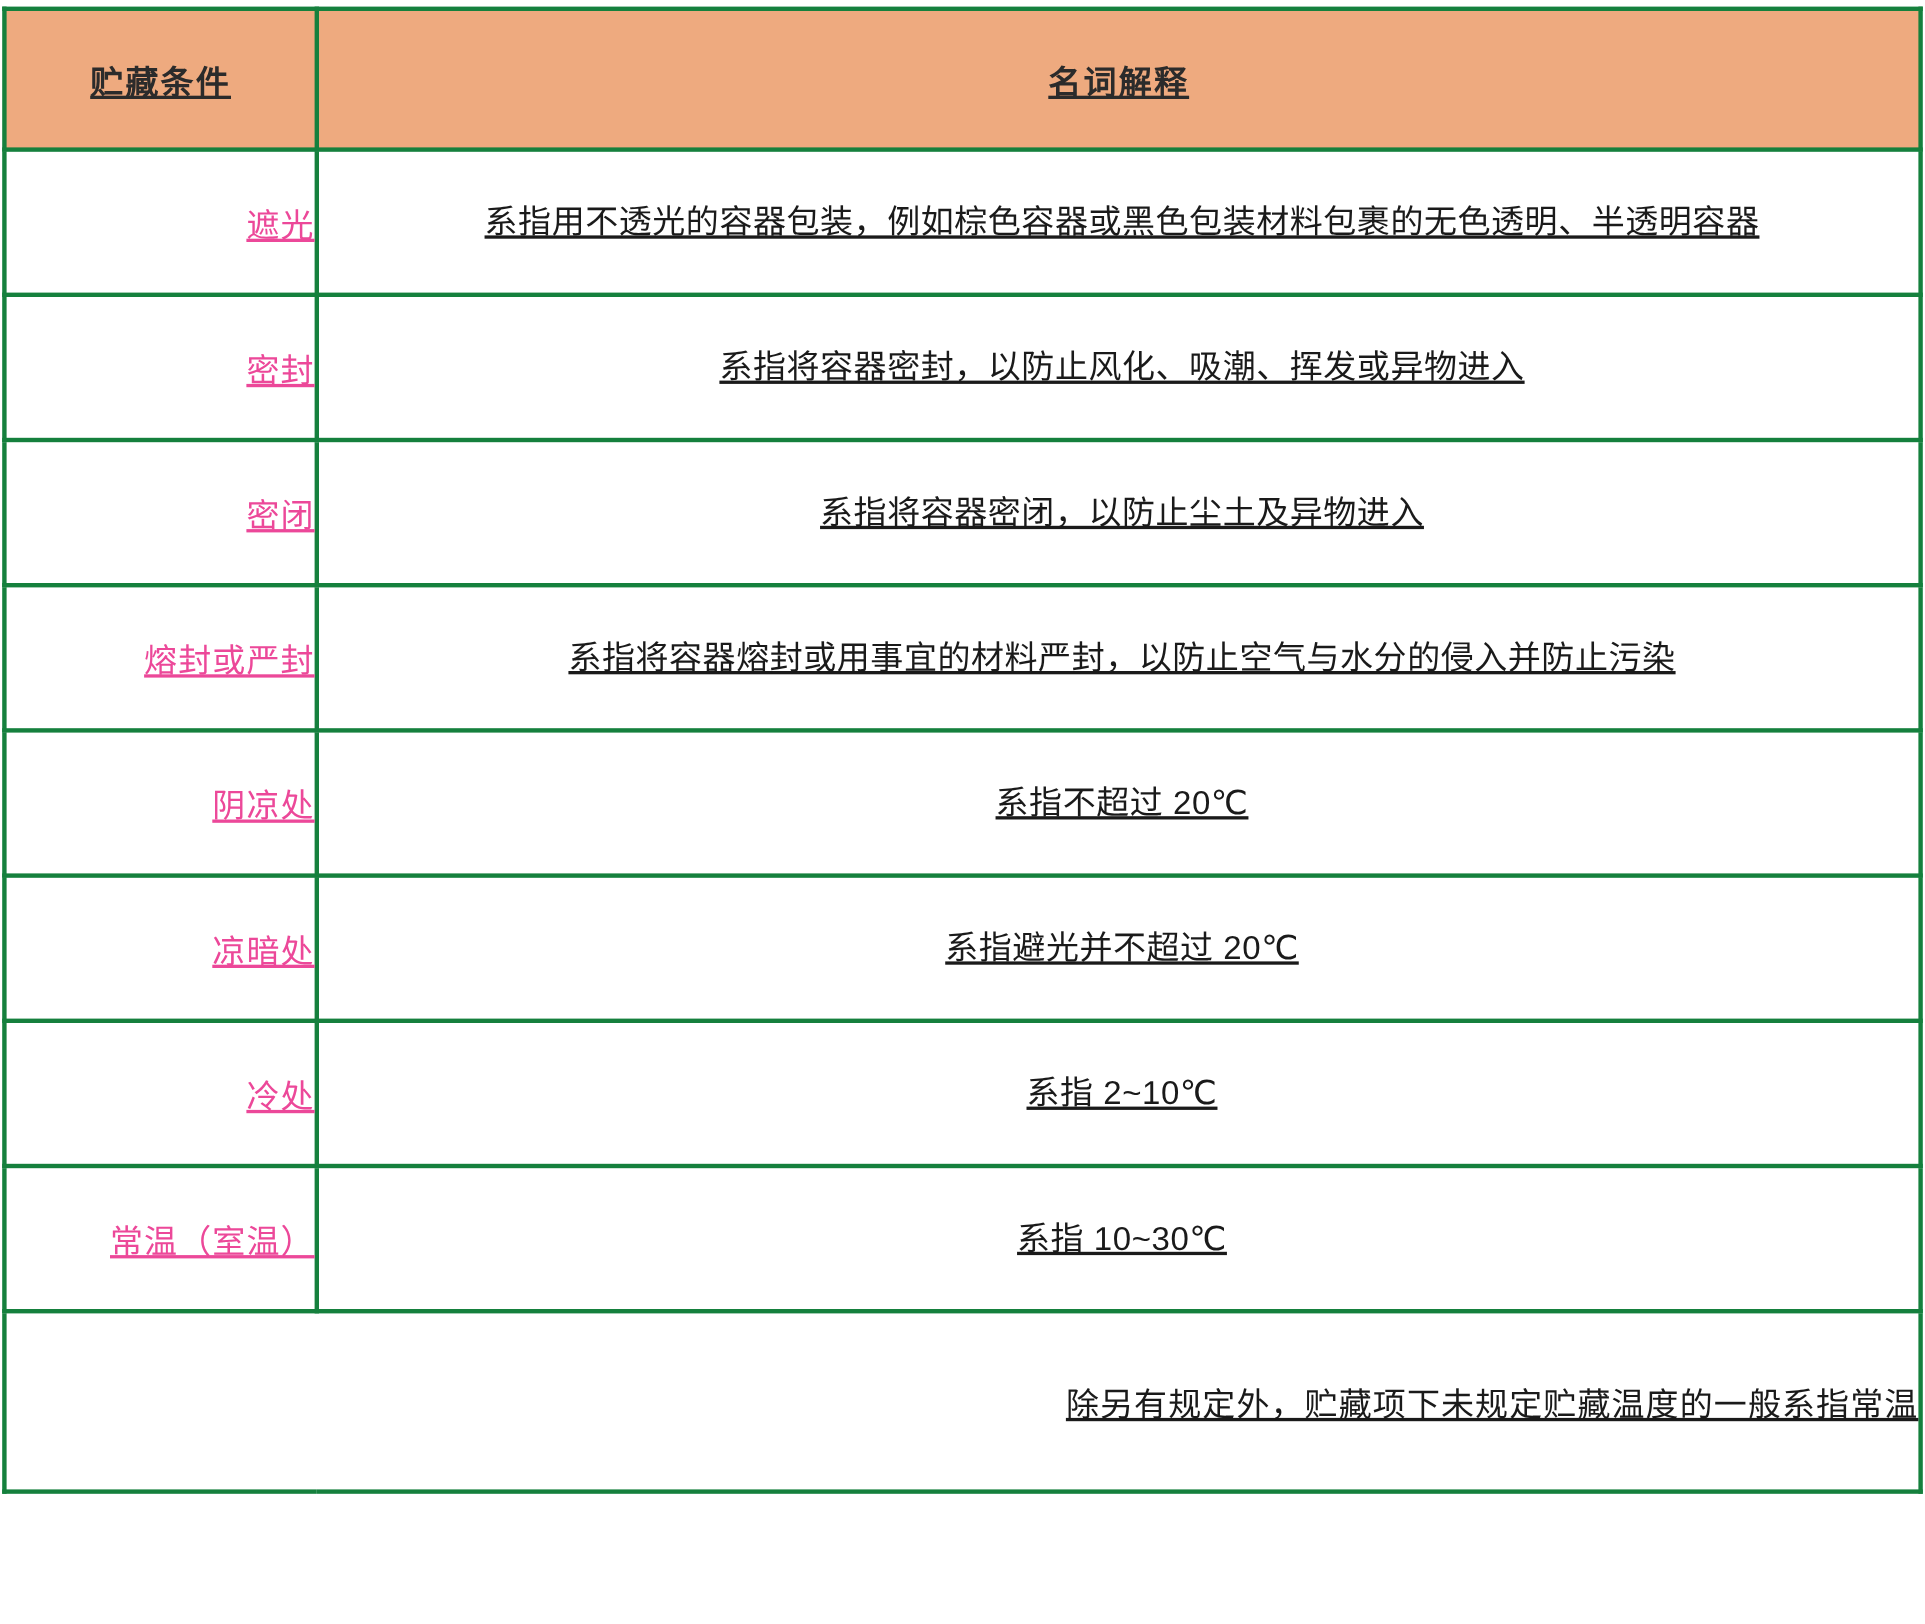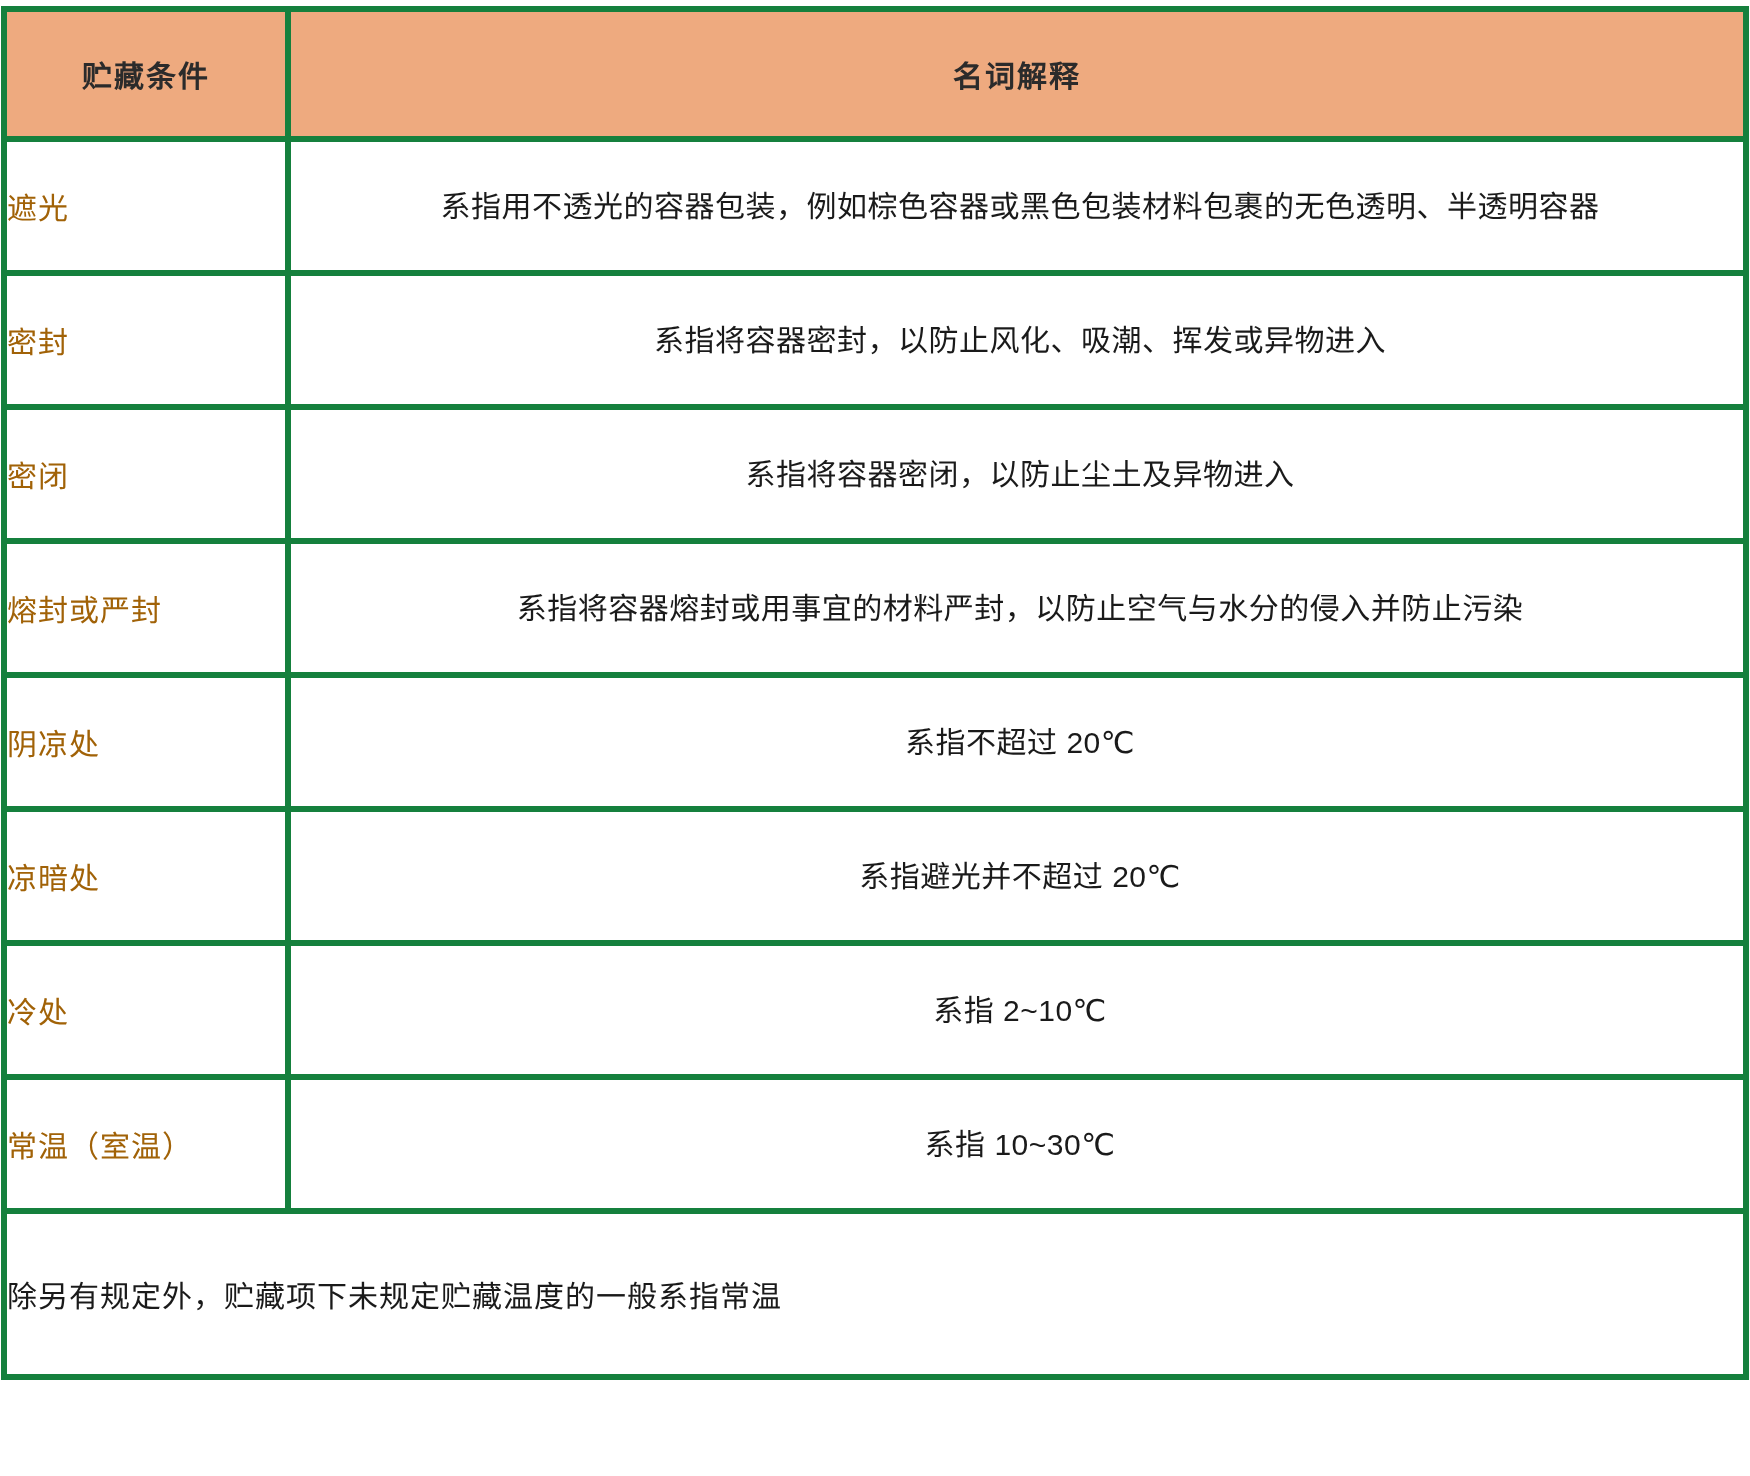--- a/index.html
+++ b/index.html
@@ -27,51 +27,52 @@
     border-collapse: collapse;
     table-layout: fixed;
     width: 1742px;
     margin: 0 auto;
   }
   table.storage-table col.col-term { width: 284px; }
   table.storage-table col.col-def  { width: 1458px; }
 
   table.storage-table th,
   table.storage-table td {
-    border: 6px solid #15803d;
+    border: 4px solid #15803d;
     padding: 0;
     vertical-align: middle;
+    text-decoration: underline;
   }
   thead th {
     background: #eeaa7f;
     color: #2b2b2b;
     font-weight: bold;
     font-size: 30px;
     height: 124px;
     text-align: center;
     letter-spacing: 2px;
   }
   tbody td.term-cell {
-    text-align: left;
+    text-align: right;
     font-size: 30px;
     height: 128px;
     letter-spacing: 1px;
-    color: #a16207;
+    color: #ec4899;
   }
   tbody td.def-cell {
     text-align: center;
     font-size: 30px;
     padding-left: 24px;
     padding-right: 18px;
     line-height: 1.5;
     letter-spacing: 0.5px;
     color: #1a1a1a;
   }
   tbody tr.note-row td.note-cell {
-    text-align: left;
+    text-align: right;
     font-size: 30px;
     height: 160px;
     letter-spacing: 1px;
     color: #1a1a1a;
   }
 </style>
 </head>
 <body>
 
 <div class="page">

